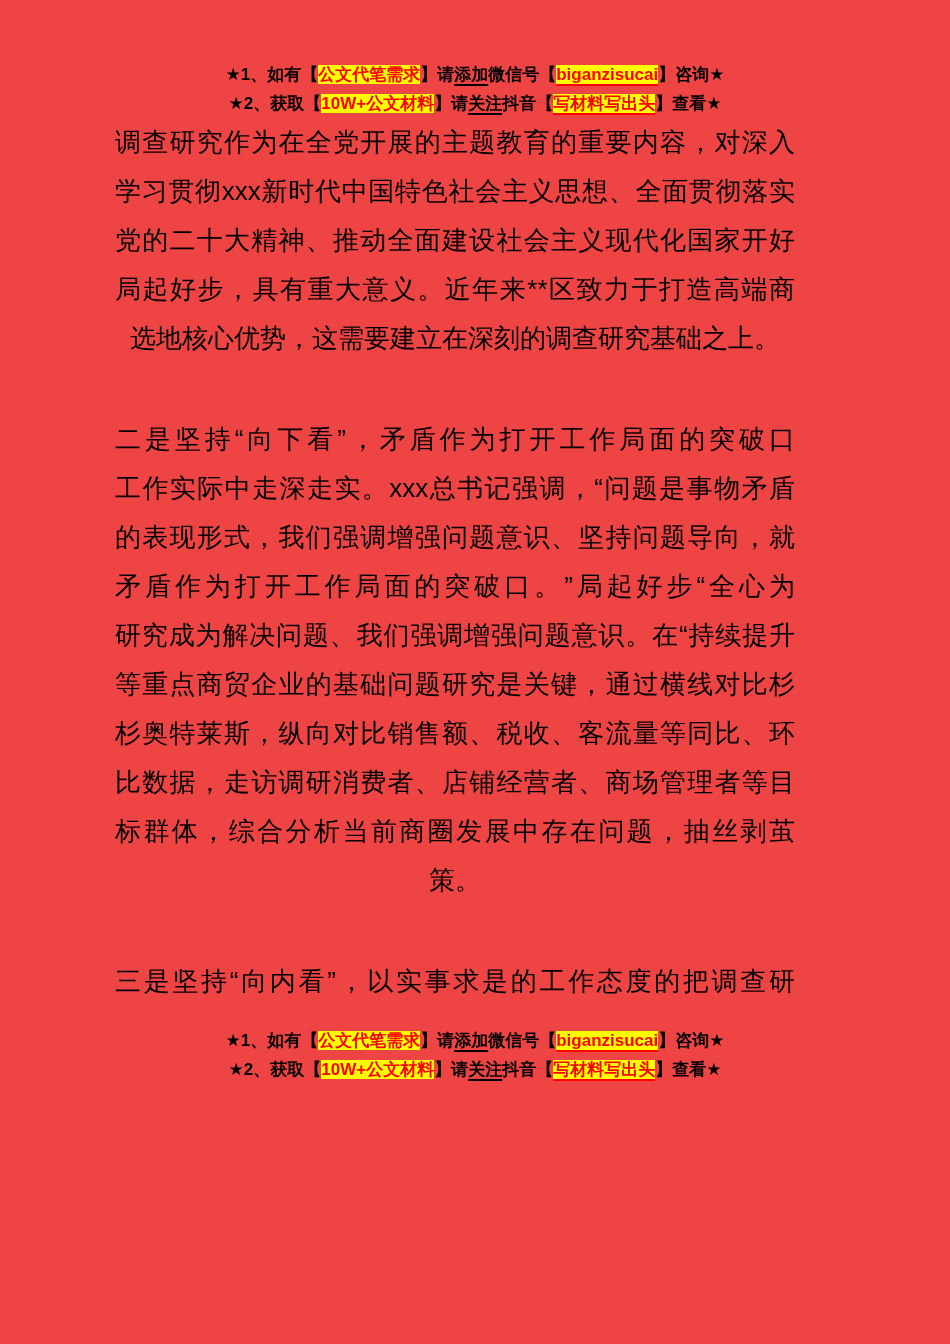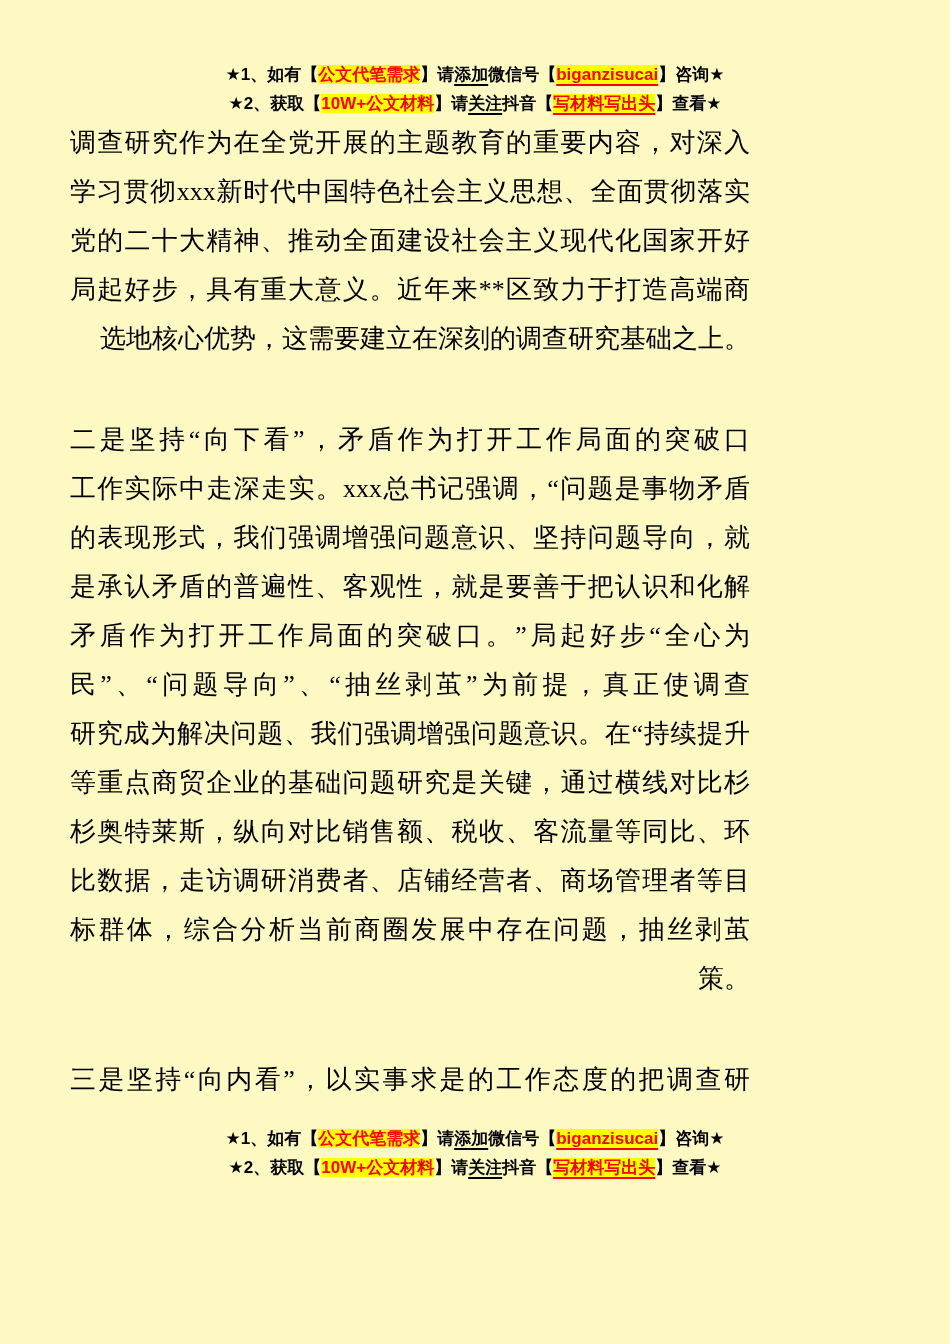--- a/index.html
+++ b/index.html
@@ -1,21 +1,21 @@
 <!DOCTYPE html>
 <html lang="zh"><head>
 <meta charset="utf-8">
 <style>
   * { margin: 0; padding: 0; box-sizing: border-box; }
   html, body { background: #ffffff; }
   .page {
     width: 950px;
     height: 1344px;
     margin: 0 auto;
-    background: #fef9c3;
+    background: #ef4444;
     overflow: hidden;
     font-family: "Liberation Sans", "DejaVu Sans", sans-serif;
     color: #000000;
   }
   
   .promo {
     text-align: center;
     font-weight: bold;
     font-size: 17px;
     line-height: 29px;
@@ -28,29 +28,28 @@
     background: #ffff00;
   }
   .u {
     text-decoration: underline;
     text-decoration-thickness: 2px;
     text-underline-offset: 4px;
   }
   
   .bodytext {
     width: 680px;
-    margin-left: 70px;
+    margin-left: 115px;
     font-size: 26px;
     line-height: 49px;
     color: #000000;
-    font-family: Liberation Serif, serif;
   }
   .para { margin: 0 0 52px 0; }
   .para-last { margin-bottom: 0; }
-  .line { text-align: right; }
+  .line { text-align: center; }
   .just {
     text-align: justify;
     text-align-last: justify;
   }
 </style>
 </head>
 <body>
 
 <div class="page">
 
@@ -70,23 +69,21 @@
       <div class="line just">学习贯彻xxx新时代中国特色社会主义思想、全面贯彻落实</div>
       <div class="line just">党的二十大精神、推动全面建设社会主义现代化国家开好</div>
       <div class="line just">局起好步，具有重大意义。近年来**区致力于打造高端商</div>
       <div class="line">选地核心优势，这需要建立在深刻的调查研究基础之上。</div>
     </div>
 
     <div class="para">
       <div class="line just">二是坚持“向下看”，矛盾作为打开工作局面的突破口</div>
       <div class="line just">工作实际中走深走实。xxx总书记强调，“问题是事物矛盾</div>
       <div class="line just">的表现形式，我们强调增强问题意识、坚持问题导向，就</div>
-      <div class="line just">是承认矛盾的普遍性、客观性，就是要善于把认识和化解</div>
       <div class="line just">矛盾作为打开工作局面的突破口。”局起好步“全心为</div>
-      <div class="line just">民”、“问题导向”、“抽丝剥茧”为前提，真正使调查</div>
       <div class="line just">研究成为解决问题、我们强调增强问题意识。在“持续提升</div>
       <div class="line just">等重点商贸企业的基础问题研究是关键，通过横线对比杉</div>
       <div class="line just">杉奥特莱斯，纵向对比销售额、税收、客流量等同比、环</div>
       <div class="line just">比数据，走访调研消费者、店铺经营者、商场管理者等目</div>
       <div class="line just">标群体，综合分析当前商圈发展中存在问题，抽丝剥茧</div>
       <div class="line">策。</div>
     </div>
 
     <div class="para para-last">
       <div class="line just">三是坚持“向内看”，以实事求是的工作态度的把调查研</div>

